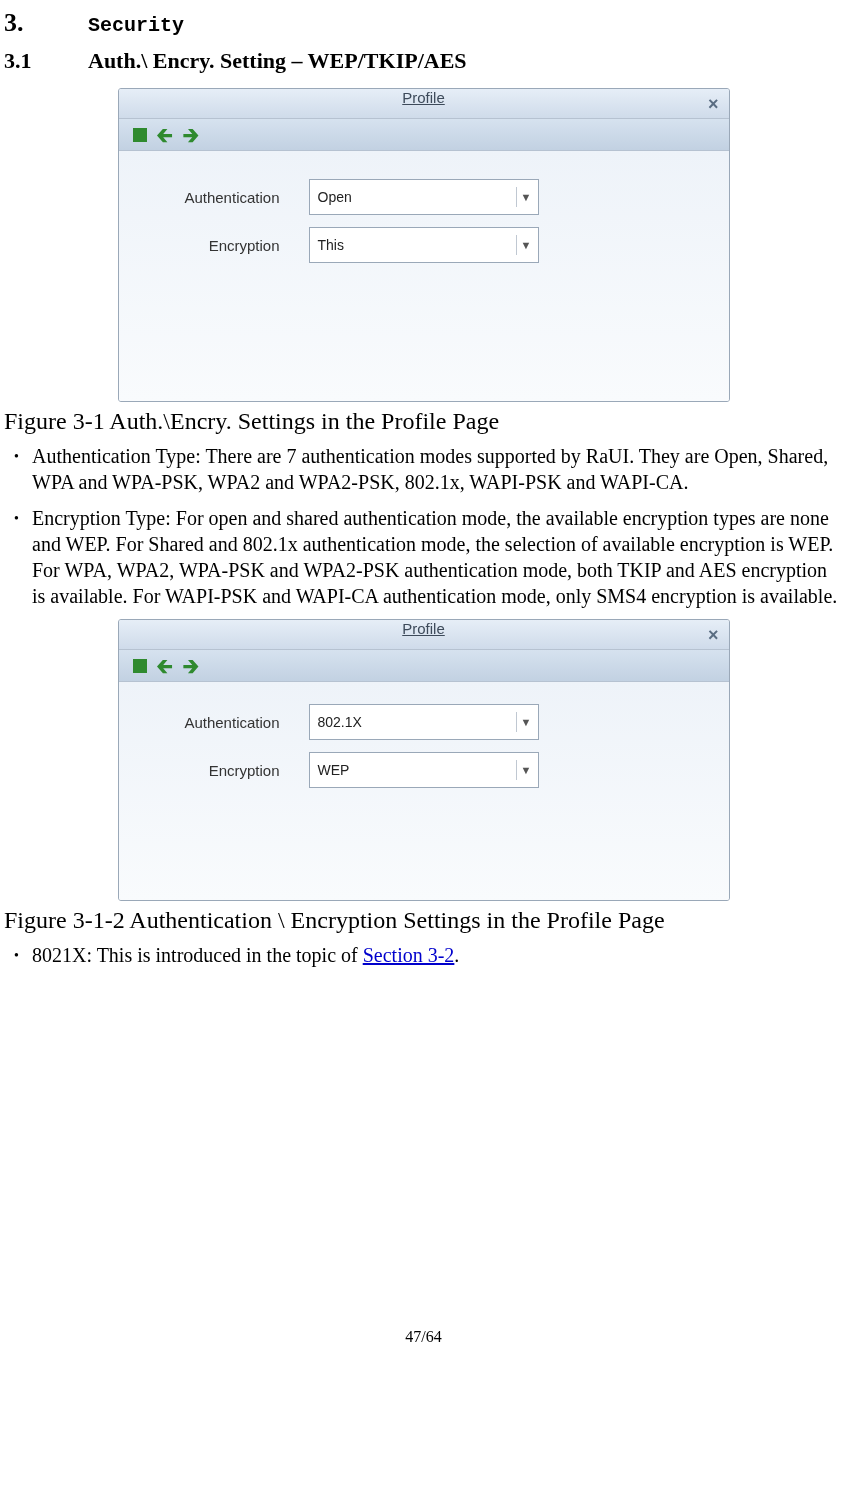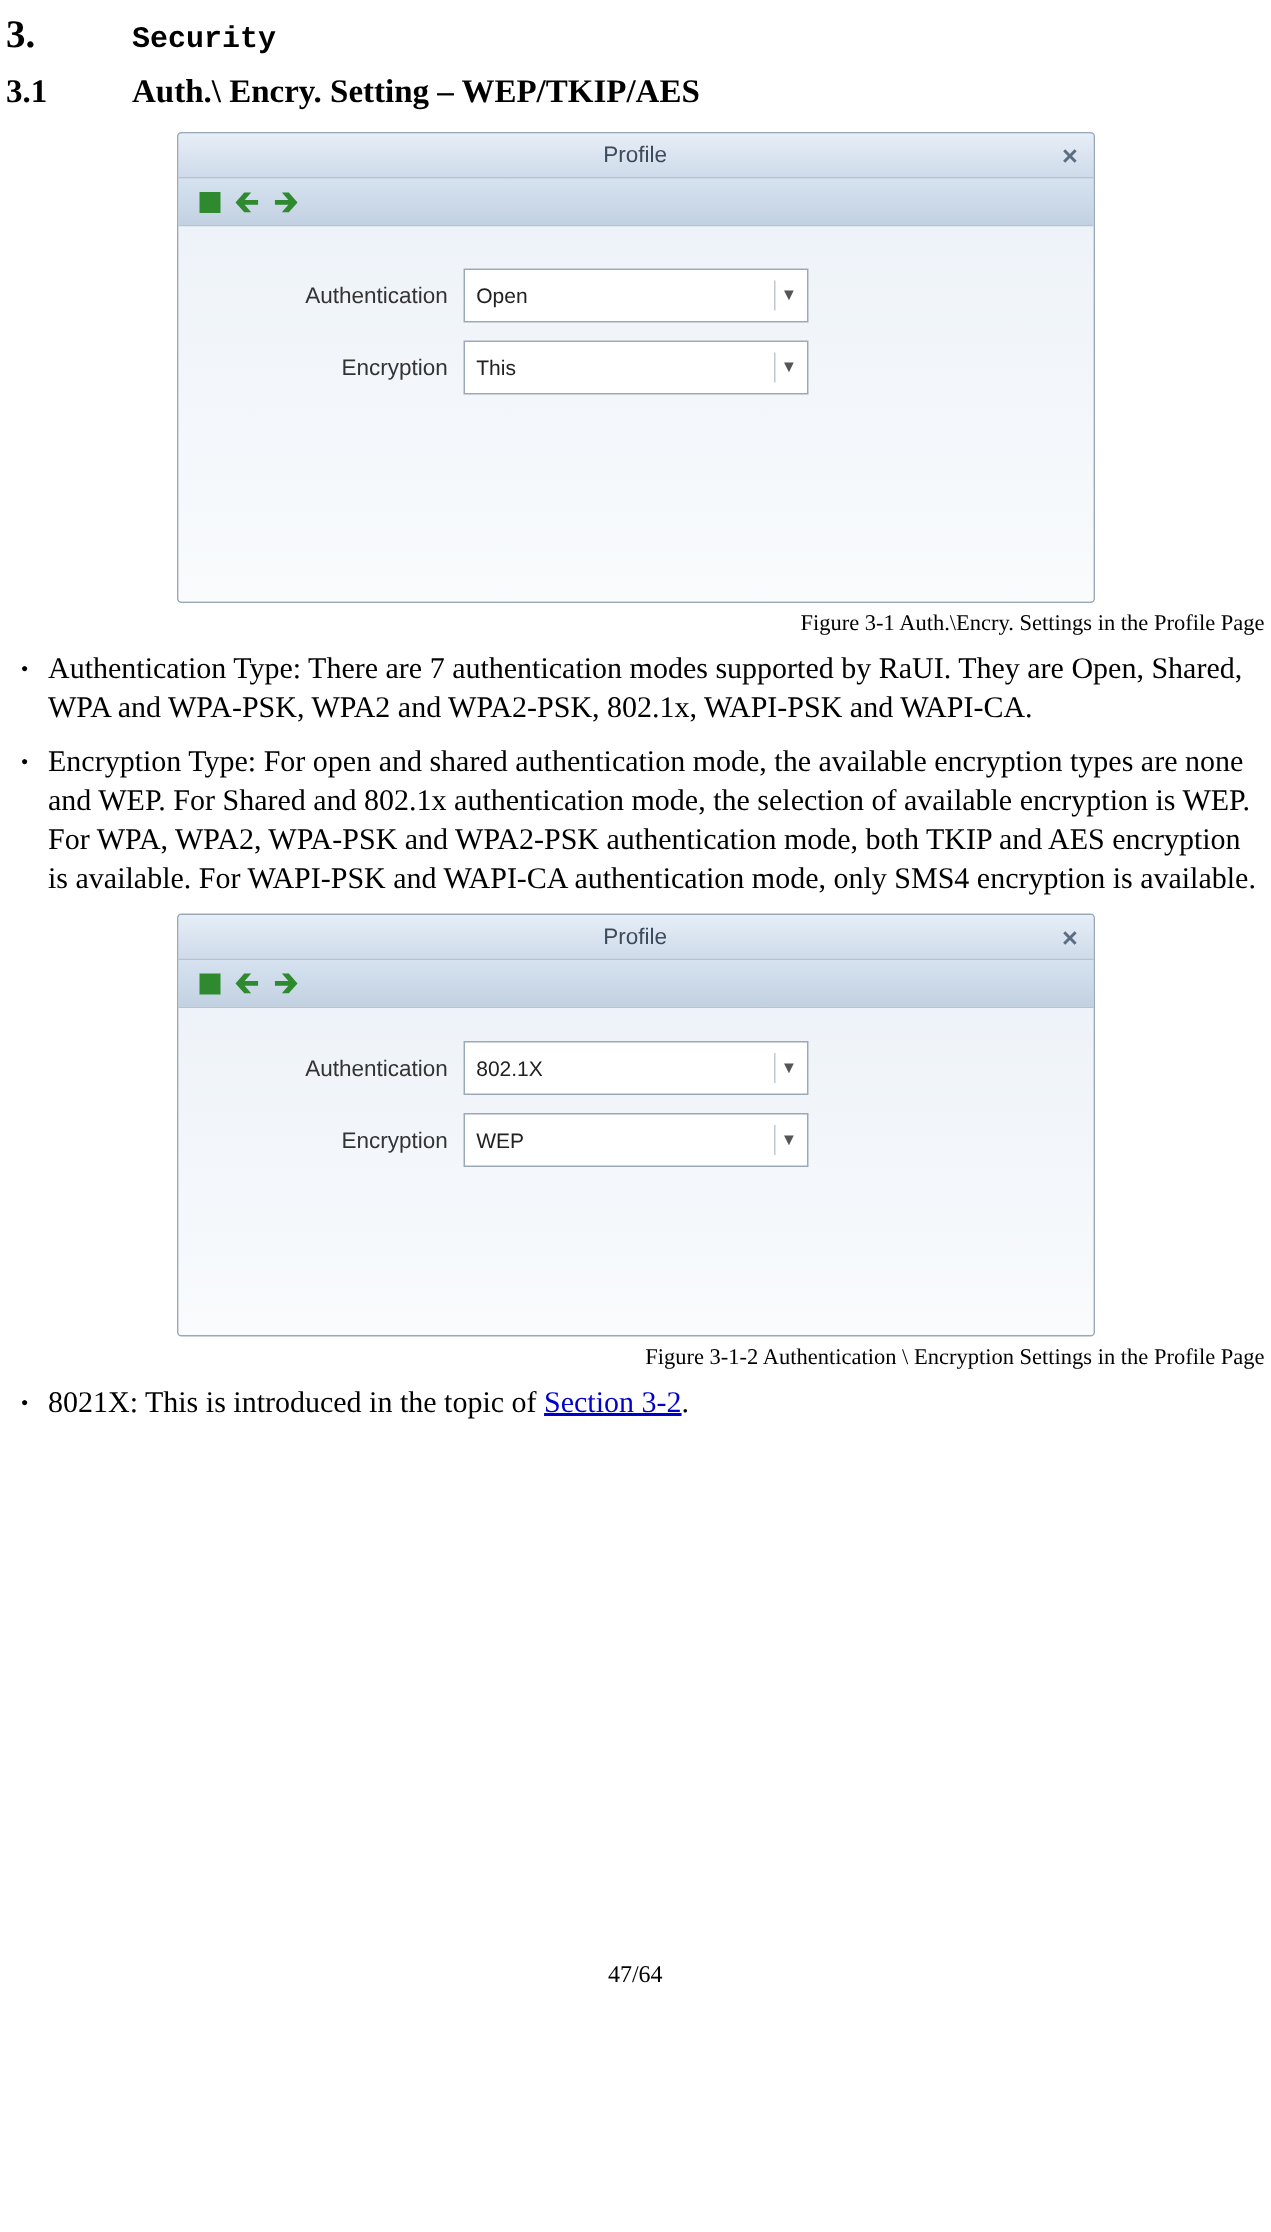--- a/index.html
+++ b/index.html
@@ -11,45 +11,46 @@
     color: #000;
     width: 847px;
     background: #fff;
   }
   .h2-row { display:flex; align-items:baseline; margin: 4px 0 10px 0; }
   .h2-num { font-weight: bold; font-size: 26px; width: 84px; }
   .h2-txt { font-weight: bold; font-size: 20px; font-family: Liberation Mono, monospace; }
   .h3-row { display:flex; align-items:flex-start; margin: 6px 0 14px 0; }
   .h3-num { font-weight: bold; font-size: 22px; width: 84px; }
   .h3-txt { font-weight: bold; font-size: 22px; }
-  .caption { text-align: right; font-size: 15px; margin: 6px 0 8px 0; }
+  .caption { text-align: left; font-size: 24px; margin: 6px 0 8px 0; }
   ul.bullets { list-style: none; padding: 0; margin: 0 0 0 4px; }
   ul.bullets > li { position: relative; padding-left: 24px; margin-bottom: 10px; line-height: 1.3; }
   ul.bullets > li::before { content: "●"; font-size: 8px; position: absolute; left: 6px; top: 8px; }
   a.link { color: #0000cc; }
   .footer-page { text-align: center; font-size: 16px; position: relative; margin-top: 360px; }
 
   
   .dlg-wrap { display:flex; justify-content:center; margin: 0 0 2px 0; }
   .dlg {
     width: 612px;
     border: 1px solid #9aa8b8;
     background: #f4f7fb;
     border-radius: 3px;
     overflow: hidden;
     font-family: Arial, Helvetica, sans-serif;
   }
   .dlg-title {
     height: 30px;
     background: linear-gradient(#e6eef7, #cfdbea);
     border-bottom: 1px solid #b6c2d1;
-    display:flex; align-items:center; justify-content:center;
+    display:flex; justify-content:center;
     position: relative;
     color: #3d4a5a;
     font-size: 15px;
+    text-decoration: underline;
   }
   .dlg-title .x {
     position:absolute; right:10px; top:5px;
     color:#5a6d82; font-size:18px; font-weight:bold;
     cursor:pointer;
   }
   .dlg-tool {
     height: 32px;
     background: linear-gradient(#d6e2ef, #c2d1e2);
     border-bottom: 1px solid #b6c2d1;
@@ -58,21 +59,21 @@
   }
   .sq { width:14px; height:14px; background:#2f8a2f; }
   .arrow { font-size: 20px; font-weight:bold; color:#2f8a2f; line-height:1; }
   .dlg-body {
     background: linear-gradient(#eef3f9, #f9fbfd);
     padding: 28px 20px 20px 20px;
     height: 250px;
   }
   .dlg-body.short { height: 218px; padding-top:22px; }
   .frow { display:flex; align-items:center; margin-bottom: 12px; }
-  .flabel { width: 170px; text-align: right; padding-right: 10px; color:#333; font-size:15px; }
+  .flabel { width: 170px; text-align: right; padding-right: 29px; color:#333; font-size:15px; }
   .fselect {
     width: 230px; height: 36px;
     border:1px solid #9aa8b8; background:#fff;
     display:flex; align-items:center; justify-content:space-between;
     padding: 0 2px 0 8px; font-size:14px; color:#222;
   }
   .fselect .tri {
     width:20px; height:20px; border-left:1px solid #c0c8d2;
     display:flex; align-items:center; justify-content:center;
     color:#555; font-size:11px;

